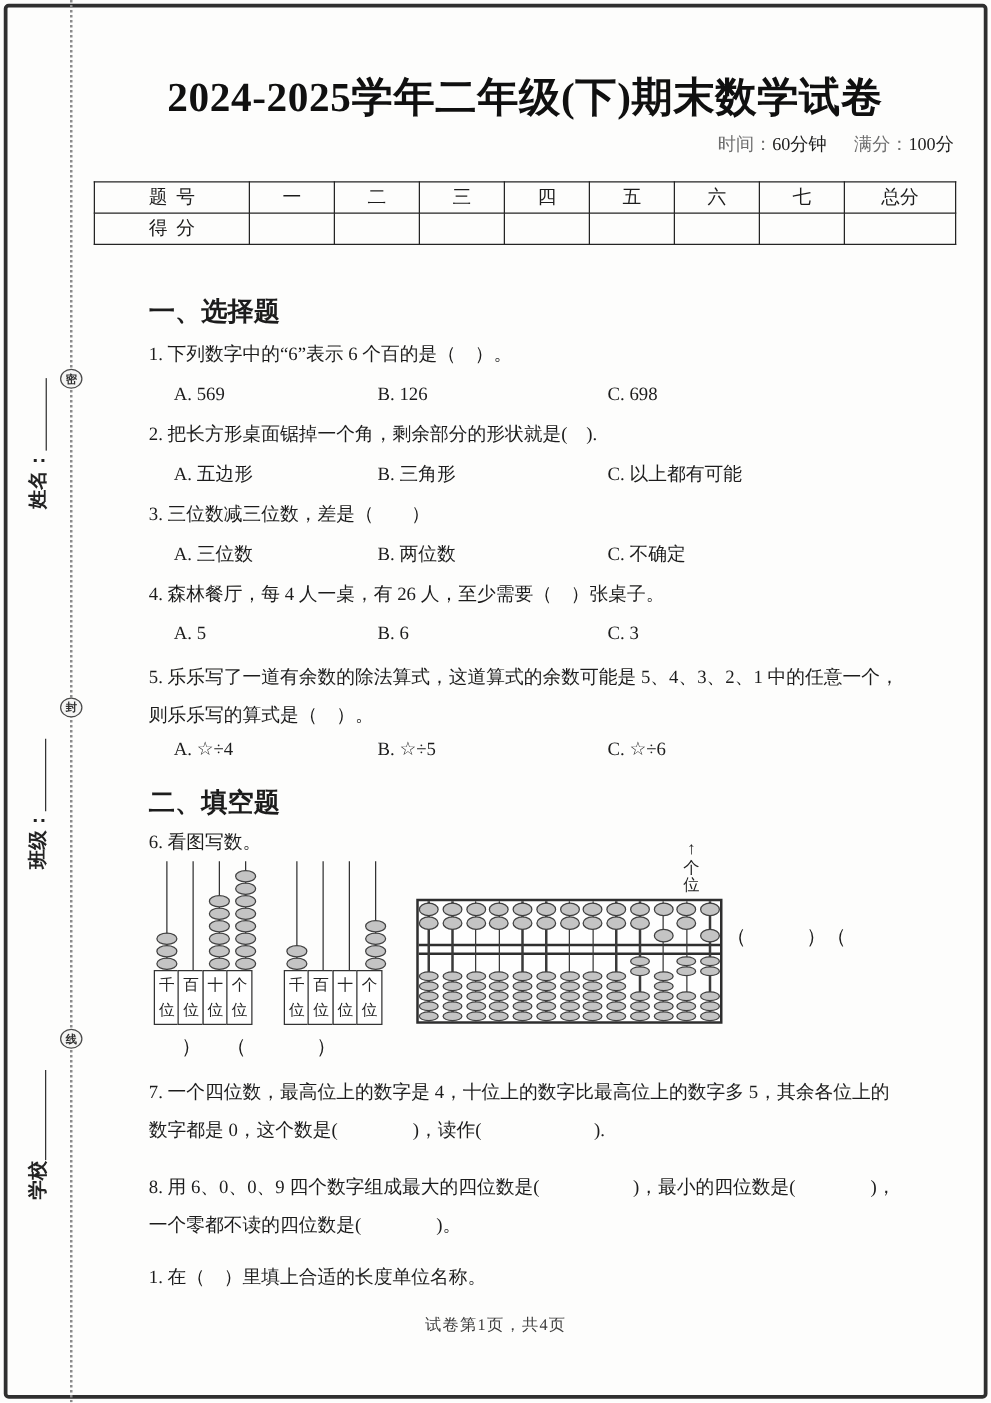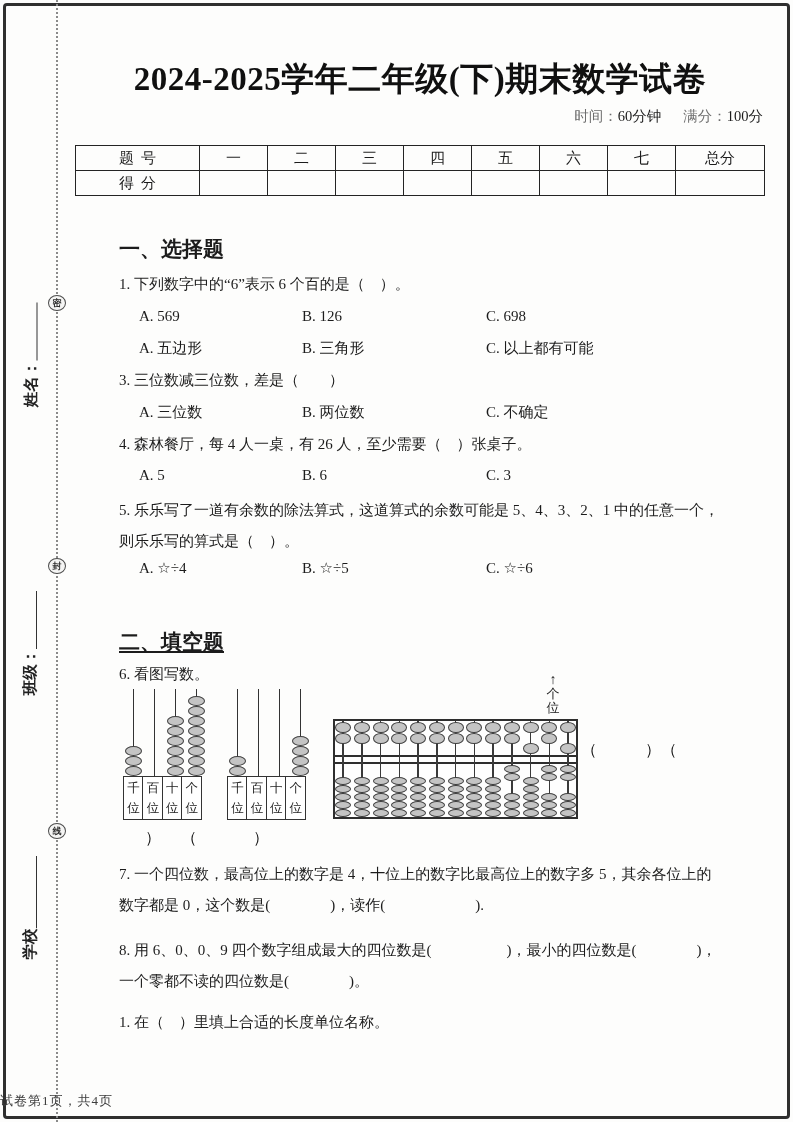--- a/index.html
+++ b/index.html
@@ -50,21 +50,21 @@
   .meta { margin-top:4px; text-align:right; padding-right:2px; font-size:14.5px; }
   .meta .lab { color:#6d6d6d; }
   .meta .gap { display:inline-block; width:22px; }
   table.score { margin-top:18px; border-collapse:collapse; width:100%; }
   table.score td {
     border:1.8px solid #242424; height:24px; text-align:center;
     font-size:15px; padding:0;
   }
   td.rowlab { letter-spacing:7px; text-indent:7px; }
   .sec-title { margin:42px 0 0 44px; font-weight:bold; font-size:21px; }
-  .sec-title-2 { margin-top:52px;text-decoration:underline; }
+  .sec-title-2 { margin-top:20px; }
   .qline { margin:10px 0 0 44px; }
   .qblock { margin:9px 0 0 44px; line-height:31px; }
   .qblock span { display:block; }
   .opts { margin:10px 0 0 64px; display:flex; }
   .opt-a { width:163px; } .opt-b { width:184px; }
   .m13 { margin-top:13px; } .m9 { margin-top:9px; } .m0 { margin-top:0; }
   .m16 { margin-top:8px; } .m2 { margin-top:14px; }
   
   .diagram { position:relative; margin-top:4px; height:162px; }
   .pv-abacus { position:absolute; top:0; width:88px; height:132px; }
@@ -90,21 +90,21 @@
   }
   .sp-pointer {
     position:absolute; left:468px; top:-16px; width:20px; text-align:center;
     font-size:13px; line-height:14px; color:#222;
   }
   .sp-pointer .arrow { display:block; font-size:14px; }
   .sp-pointer .plabel { display:block; width:16px; margin:0 auto; word-break:break-all; }
   .parens-below { position:absolute; left:70px; top:138px; font-size:16px; letter-spacing:2px; }
   .parens-right { position:absolute; left:506px; top:50px; font-size:16px; }
   .footer {
-    position:absolute; left:0; right:0; top:1092px; text-align:left;
+    position:absolute; left:0; right:0; top:1051px; text-align:center;
     font-size:13px; color:#3d3d3d; letter-spacing:1px;
   }
 </style>
 </head>
 <body>
 
 <div class="page">
   <div class="scan-frame"></div>
 
   <div class="seal-line"></div>
@@ -171,20 +171,21 @@
 
     <div class="sec-title">一、选择题</div>
 
     <div class="qline m13">1. 下列数字中的“6”表示 6 个百的是（　）。</div>
     <div class="opts">
       <span class="opt-a">A. 569</span>
       <span class="opt-b">B. 126</span>
       <span>C. 698</span>
     </div>
 
+    <div class="qline">2. 把长方形桌面锯掉一个角，剩余部分的形状就是(　).</div>
     <div class="opts">
       <span class="opt-a">A. 五边形</span>
       <span class="opt-b">B. 三角形</span>
       <span>C. 以上都有可能</span>
     </div>
 
     <div class="qline">3. 三位数减三位数，差是（　　）</div>
     <div class="opts">
       <span class="opt-a">A. 三位数</span>
       <span class="opt-b">B. 两位数</span>

